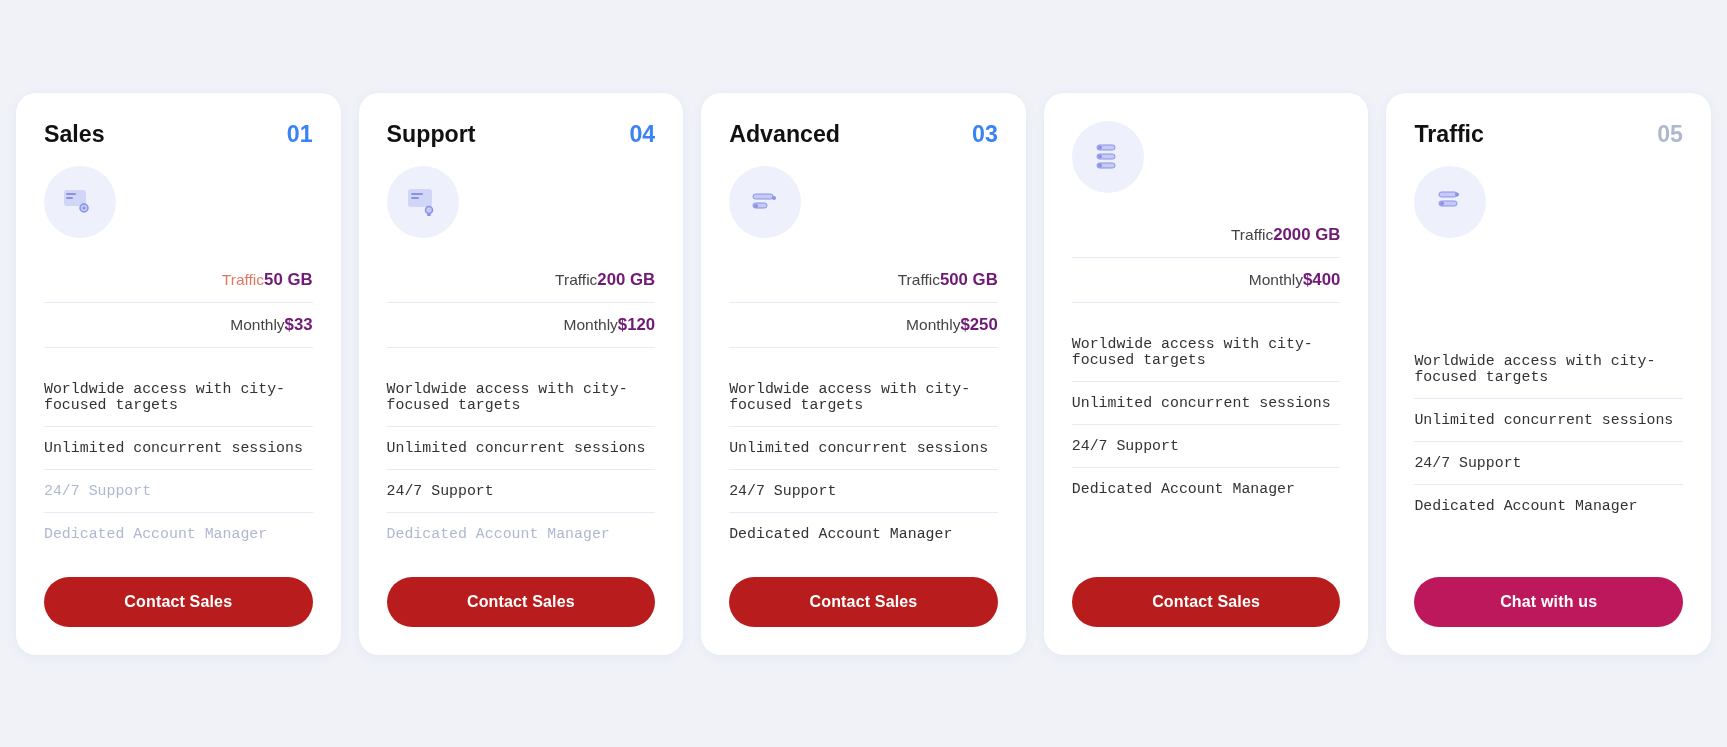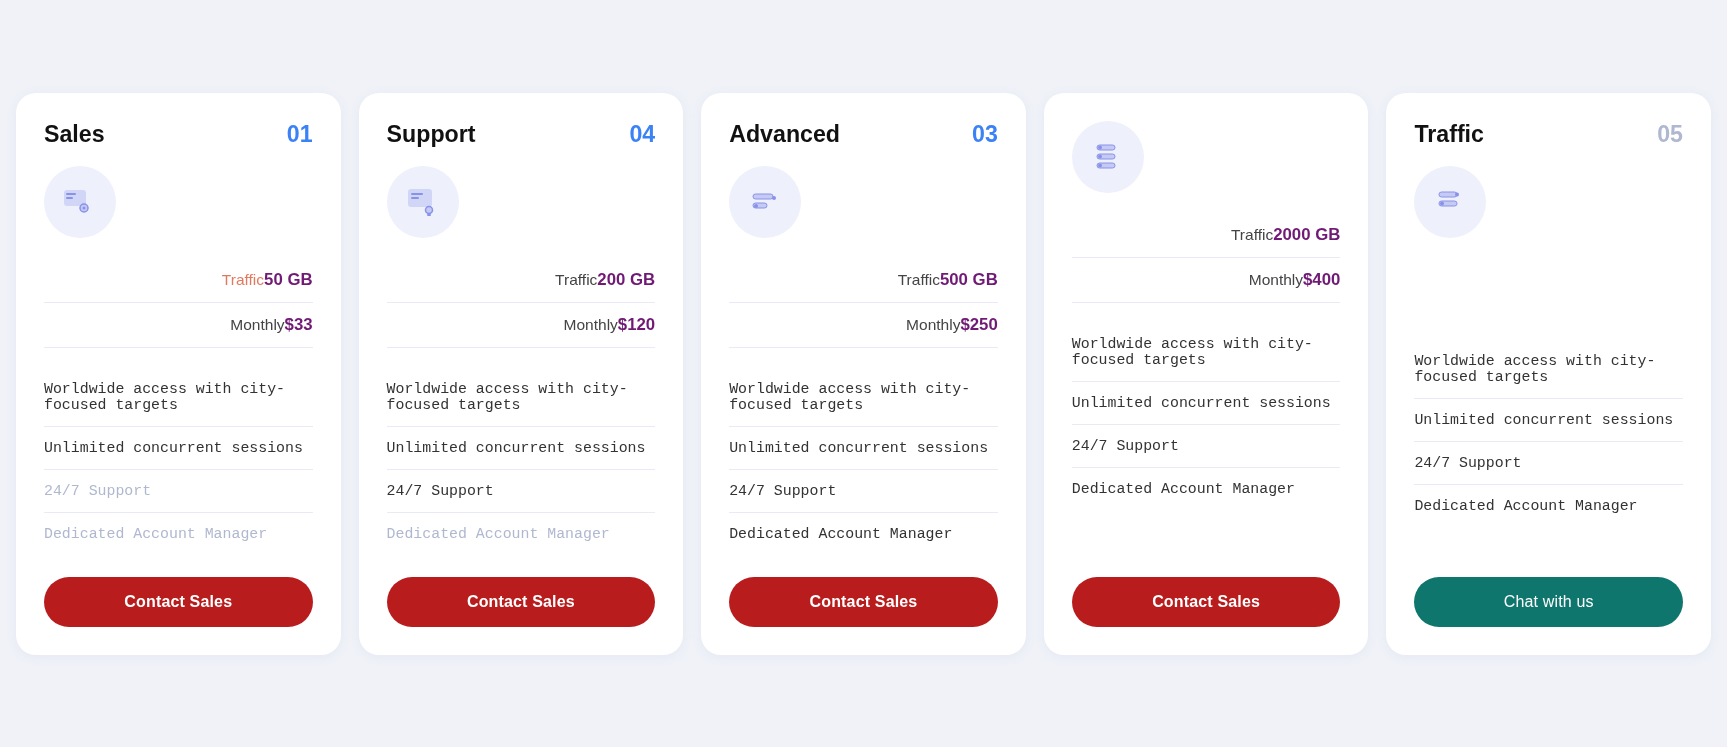--- a/index.html
+++ b/index.html
@@ -121,27 +121,27 @@
       padding: 16px 0;
       font-size: 1rem;
       font-weight: 600;
       cursor: pointer;
       width: 100%;
       letter-spacing: 0.01em;
       transition: background 0.2s;
     }
     .btn-chat {
       margin-top: 22px;
-      background: #0f766e;
+      background: #be185d;
       color: #fff;
       border: none;
       border-radius: 40px;
       padding: 16px 0;
       font-size: 1rem;
-      font-weight: 400;
+      font-weight: 700;
       cursor: pointer;
       width: 100%;
       letter-spacing: 0.01em;
     }
     .no-stats {
       height: 80px;
     }
   </style>
 </head>
 <body>

